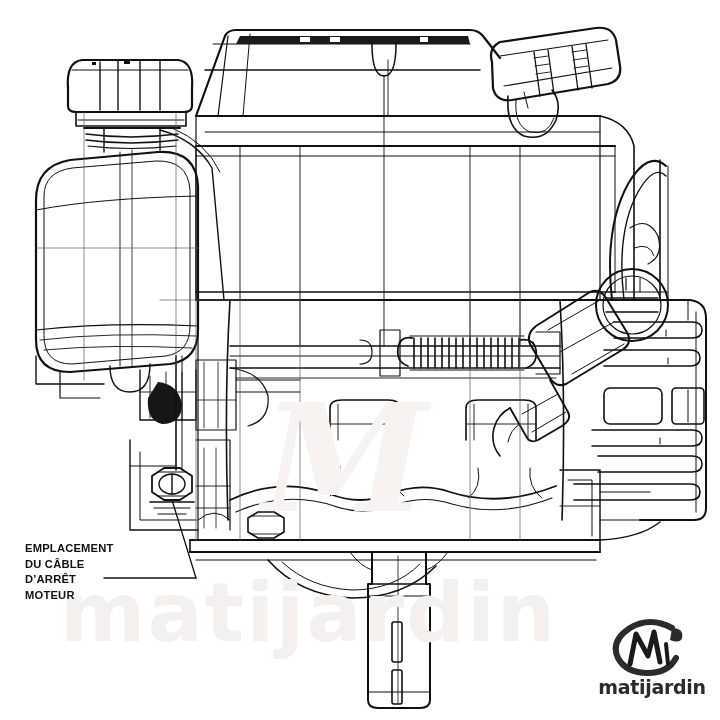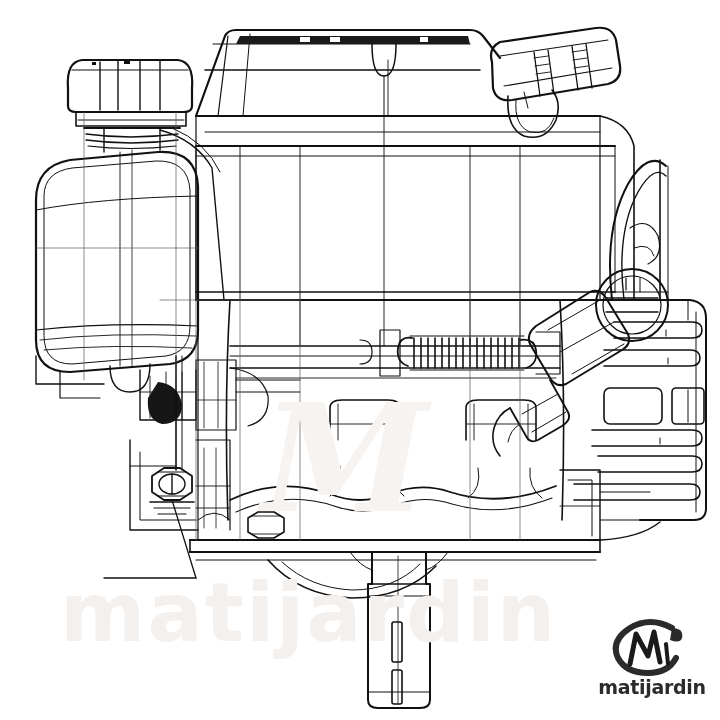--- a/index.html
+++ b/index.html
@@ -336,20 +336,26 @@
         <path d="M36 248 L198 248"></path>
       </g>
 
       <g stroke-width="1.3">
         <path d="M104 578 L196 578"></path>
         <path d="M196 578 L172 500"></path>
       </g>
     </g>
   </svg>
 
+  <div class="callout">
+    <div>EMPLACEMENT</div>
+    <div>DU CÂBLE</div>
+    <div>D’ARRÊT</div>
+    <div>MOTEUR</div>
+  </div>
 
   <div class="logo">
     <svg class="logo-mark" viewBox="0 0 84 58">
       <path d="M62 10 Q40 -2 20 10 Q0 23 8 40 Q16 55 38 55 Q58 55 66 40" fill="none" stroke="#2b2b2b" stroke-width="6" stroke-linecap="round"></path>
       <path d="M20 46 L26 16 L38 38 L44 14 L50 44" fill="none" stroke="#1a1a1a" stroke-width="5" stroke-linecap="round" stroke-linejoin="round"></path>
       <path d="M56 26 L58 46" fill="none" stroke="#1a1a1a" stroke-width="4" stroke-linecap="round"></path>
       <path d="M62 10 Q74 10 72 20 Q70 26 60 22 Z" fill="#2b2b2b" stroke="none"></path>
     </svg>
     <div class="logo-text">matijardin</div>
   </div>

